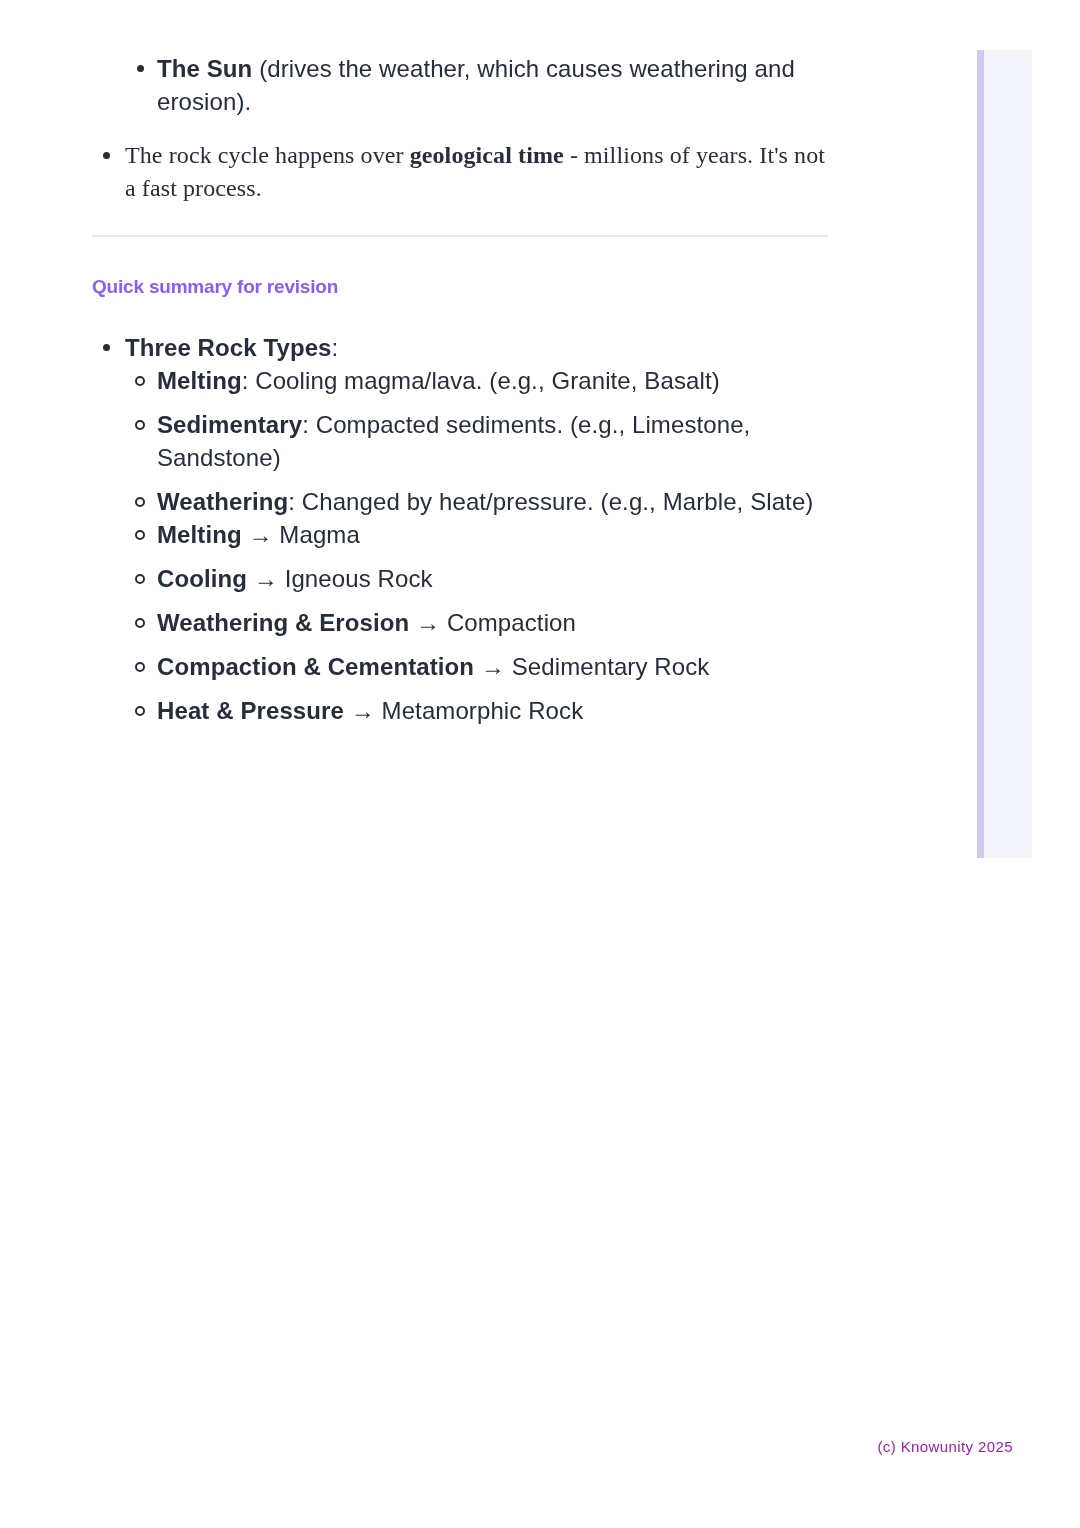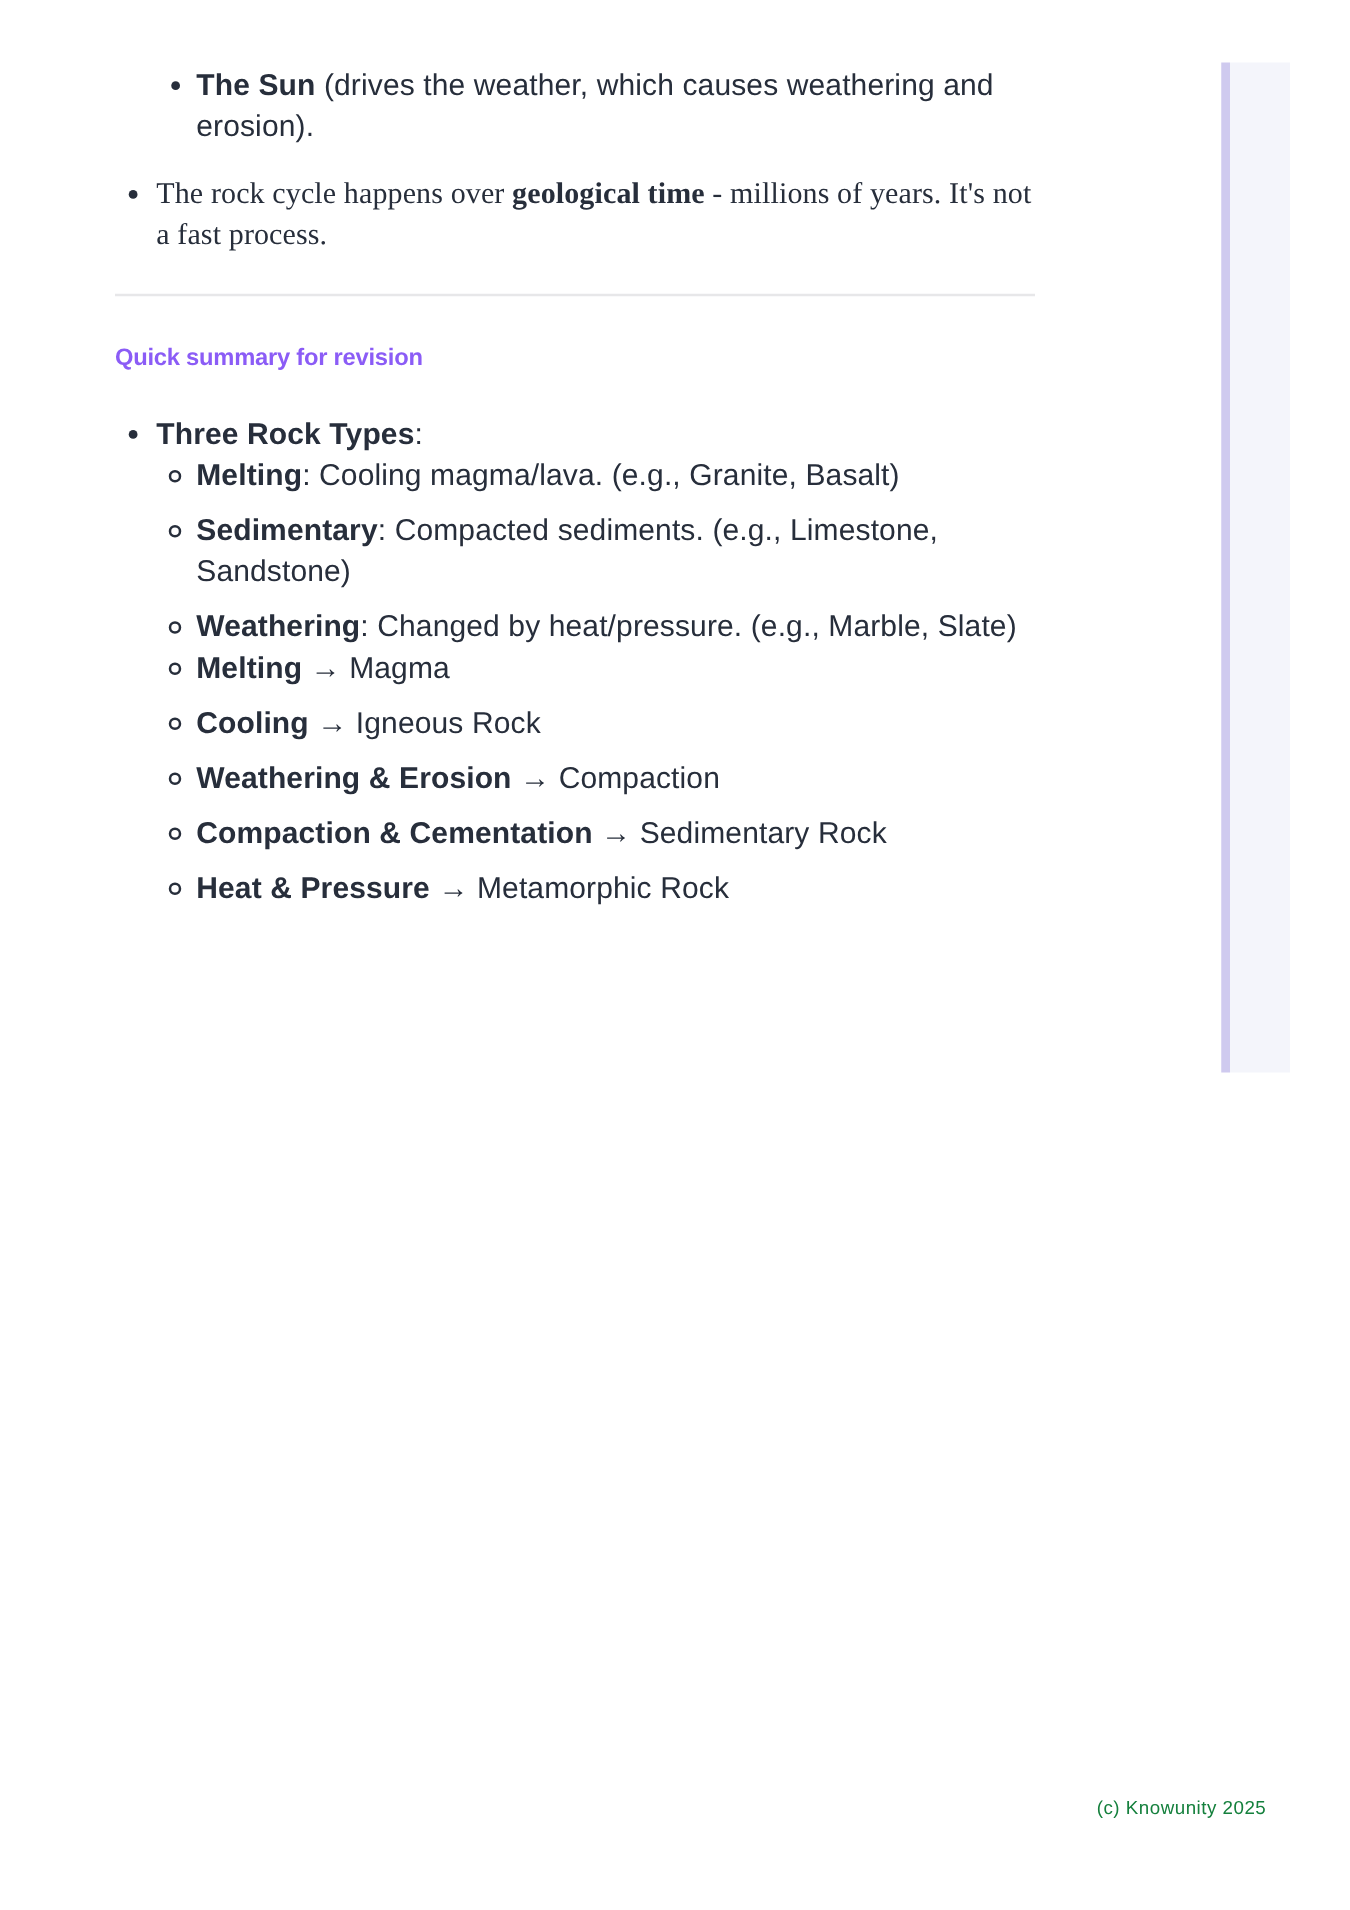--- a/index.html
+++ b/index.html
@@ -60,21 +60,21 @@
     font-weight: 700;
     letter-spacing: -0.2px;
     margin-top: 32px;
     margin-bottom: 26px;
   }
   .footer {
     position: absolute;
     top: 1438px; right: 67px;
     font-size: 15px;
     letter-spacing: 0.4px;
-    color: #15803d;
+    color: #a21caf;
   }
   .rail {
     position: absolute;
     left: 977px; top: 50px;
     height: 808px;
     display: flex;
   }
   .rail-strip {
     width: 7px;
     background: #cfcaef;

